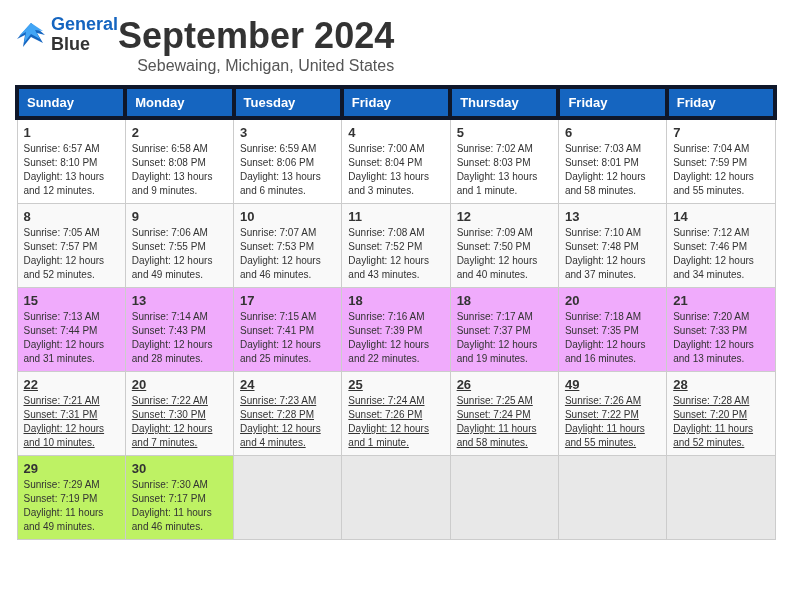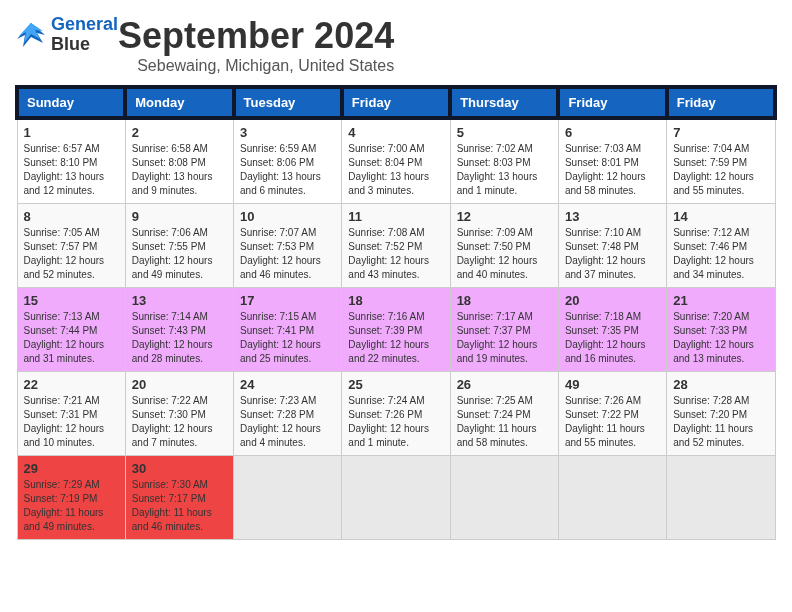--- a/index.html
+++ b/index.html
@@ -83,22 +83,22 @@
       line-height: 1.4;
       color: #333;
     }
     .empty-cell {
       background: #f0f0f0 !important;
     }
     
     .row-week1 td { background: #fff; }
     .row-week2 td { background: #f5f5f5; }
     .row-week3 td { background: #f0abfc; }
-    .row-week4 td { background: #f5f5f5; }
-    .row-week5 td { background: #ef4444; }
+    .row-week4 td { background: #f5f5f5; text-decoration: underline; }
+    .row-week5 td { background: #bef264; }
     .empty-cell { background: #e8e8e8 !important; }
   </style>
 </head>
 <body>
 
 <div class="header">
   <div class="logo">
     <svg class="logo-bird" viewBox="0 0 32 28">
       <polygon points="16,2 30,14 22,12 28,22 16,16 8,26 10,14 2,18" fill="#1565c0"></polygon>
       <polygon points="16,2 28,10 20,9 25,18 16,13 9,22 11,11 4,15" fill="#42a5f5"></polygon>

